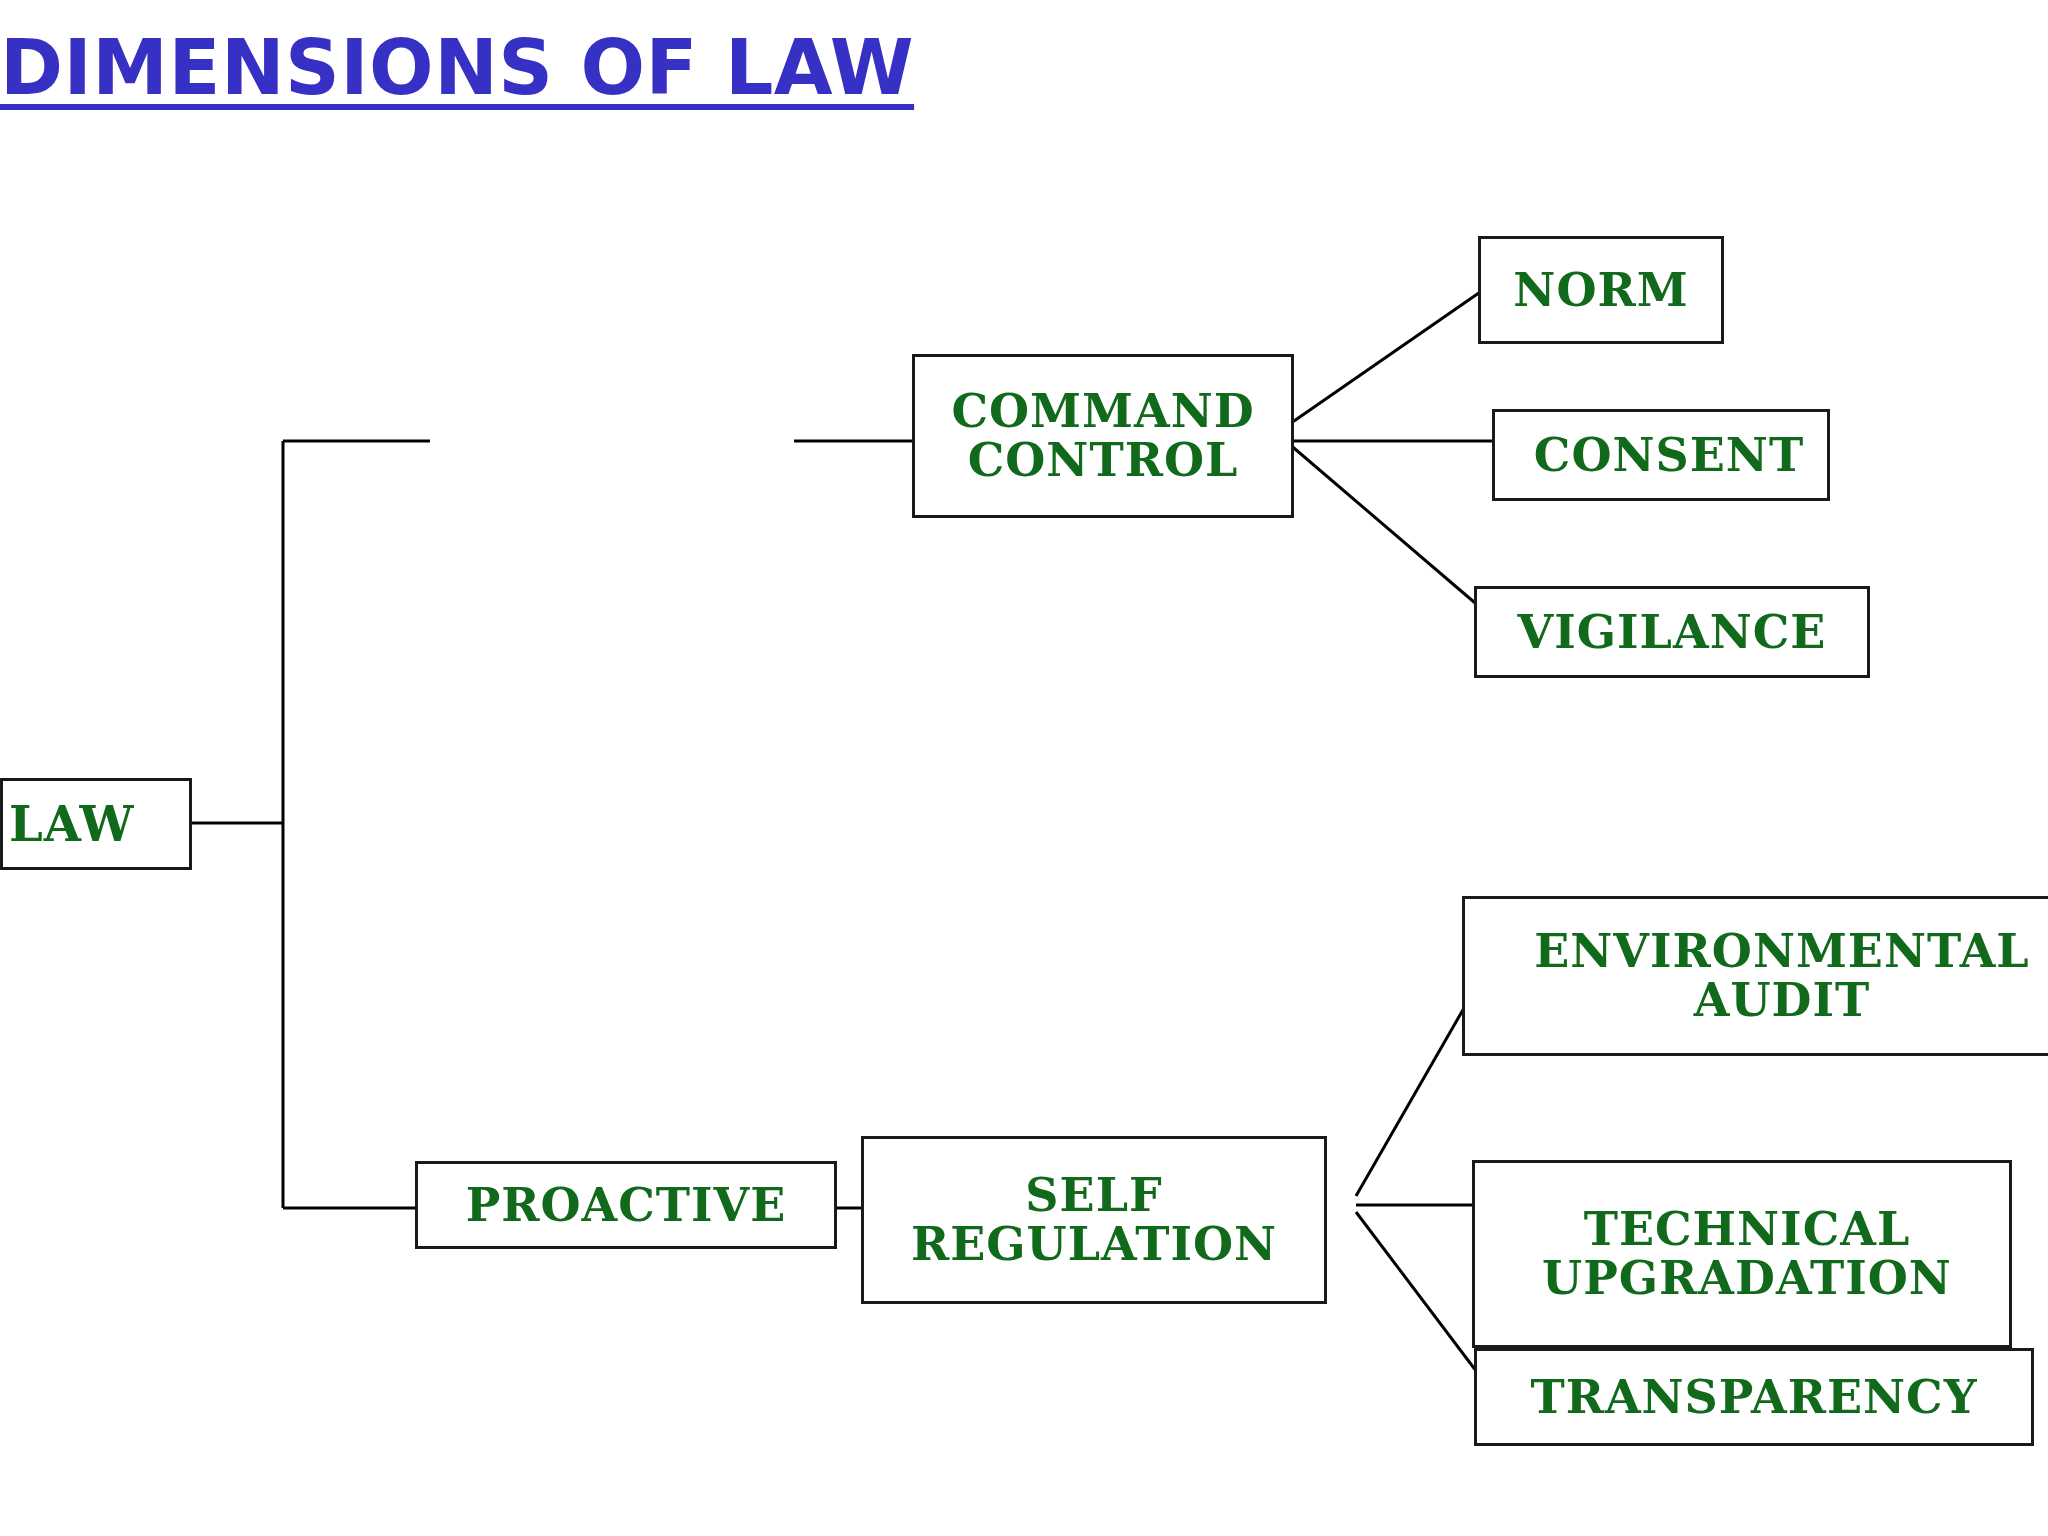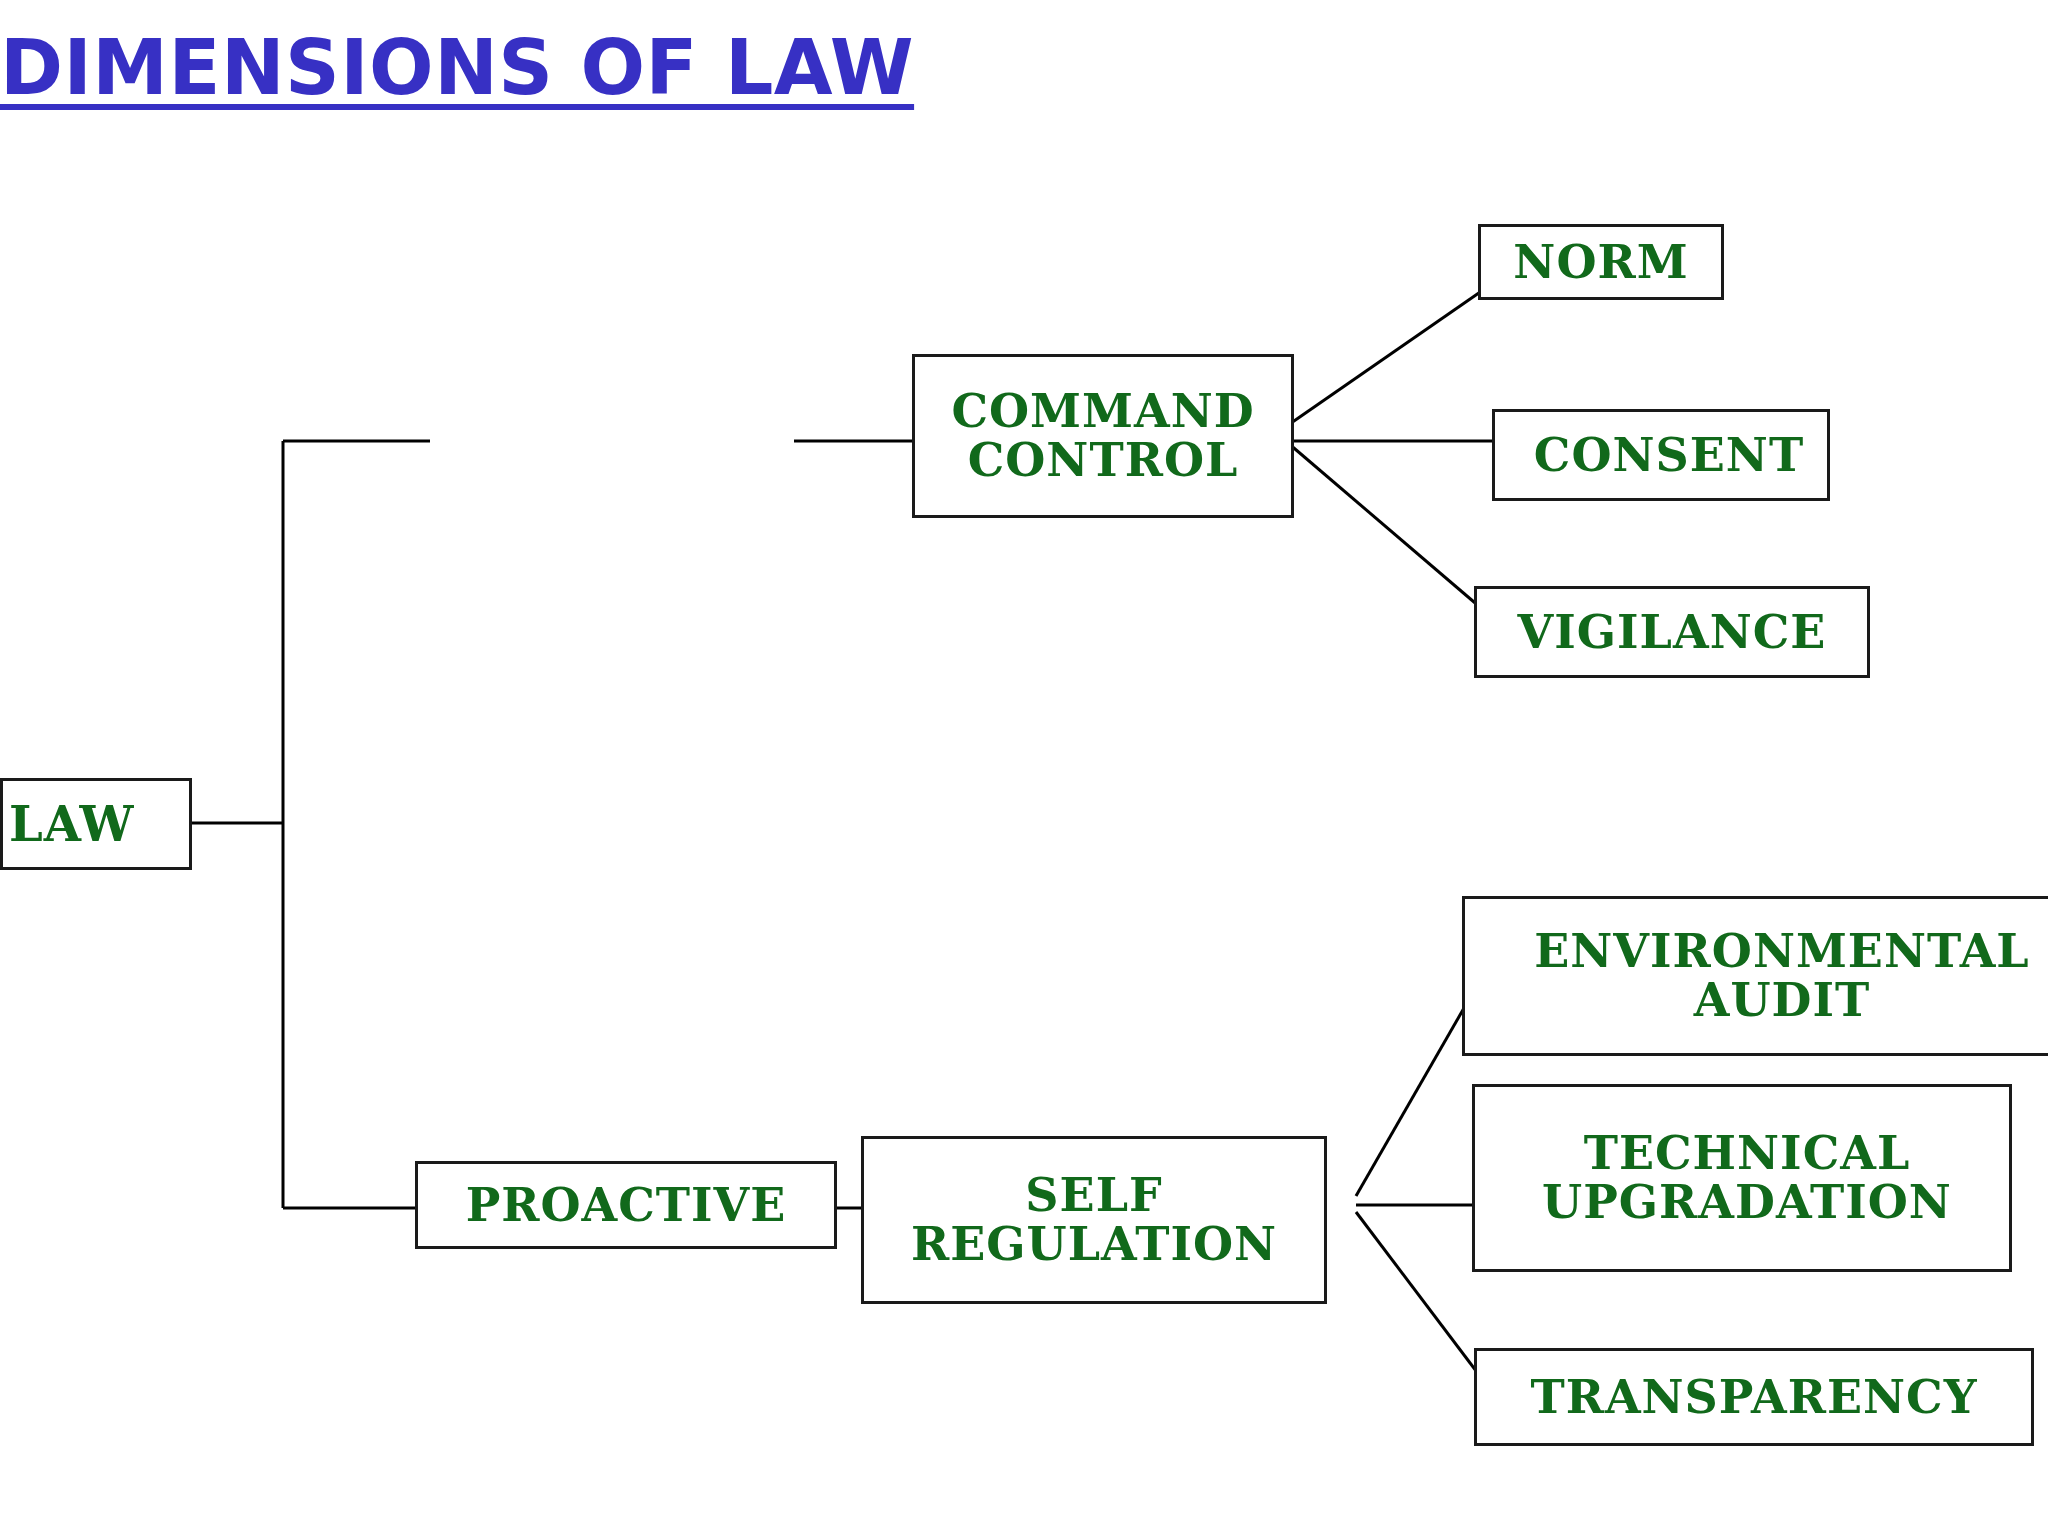--- a/index.html
+++ b/index.html
@@ -65,25 +65,25 @@
     white-space: pre-line;
     padding: 0 6px;
   }
 
   
   #node-law            { left:   0px; top:  778px; width: 192px; height:  92px; font-size: 48px; justify-content: flex-start; padding-left: 6px; }
   #node-reactive       { left: 418px; top:  396px; width: 376px; height:  88px; }
   #node-proactive      { left: 415px; top: 1161px; width: 422px; height:  88px; }
   #node-command        { left: 912px; top:  354px; width: 382px; height: 164px; }
   #node-selfreg        { left: 861px; top: 1136px; width: 466px; height: 168px; }
-  #node-norm           { left:1478px; top:  224px; width: 246px; height:  76px; }
+  #node-norm           { left:1478px; top:  236px; width: 246px; height:  108px; }
   #node-consent        { left:1492px; top:  409px; width: 338px; height:  92px; padding-left: 22px; }
   #node-vigilance      { left:1474px; top:  586px; width: 396px; height:  92px; }
   #node-envaudit       { left:1462px; top:  896px; width: 640px; height: 160px; }
-  #node-techupgrade    { left:1472px; top: 1084px; width: 540px; height: 188px; padding-left: 16px; }
+  #node-techupgrade    { left:1472px; top: 1160px; width: 540px; height: 188px; padding-left: 16px; }
   #node-transparency   { left:1474px; top: 1348px; width: 560px; height:  98px; }
 </style>
 </head>
 <body>
 
 <div id="stage">
 
   <div id="title">DIMENSIONS OF LAW</div>
 
   <svg id="wires" viewBox="0 0 2048 1536" preserveAspectRatio="none">

